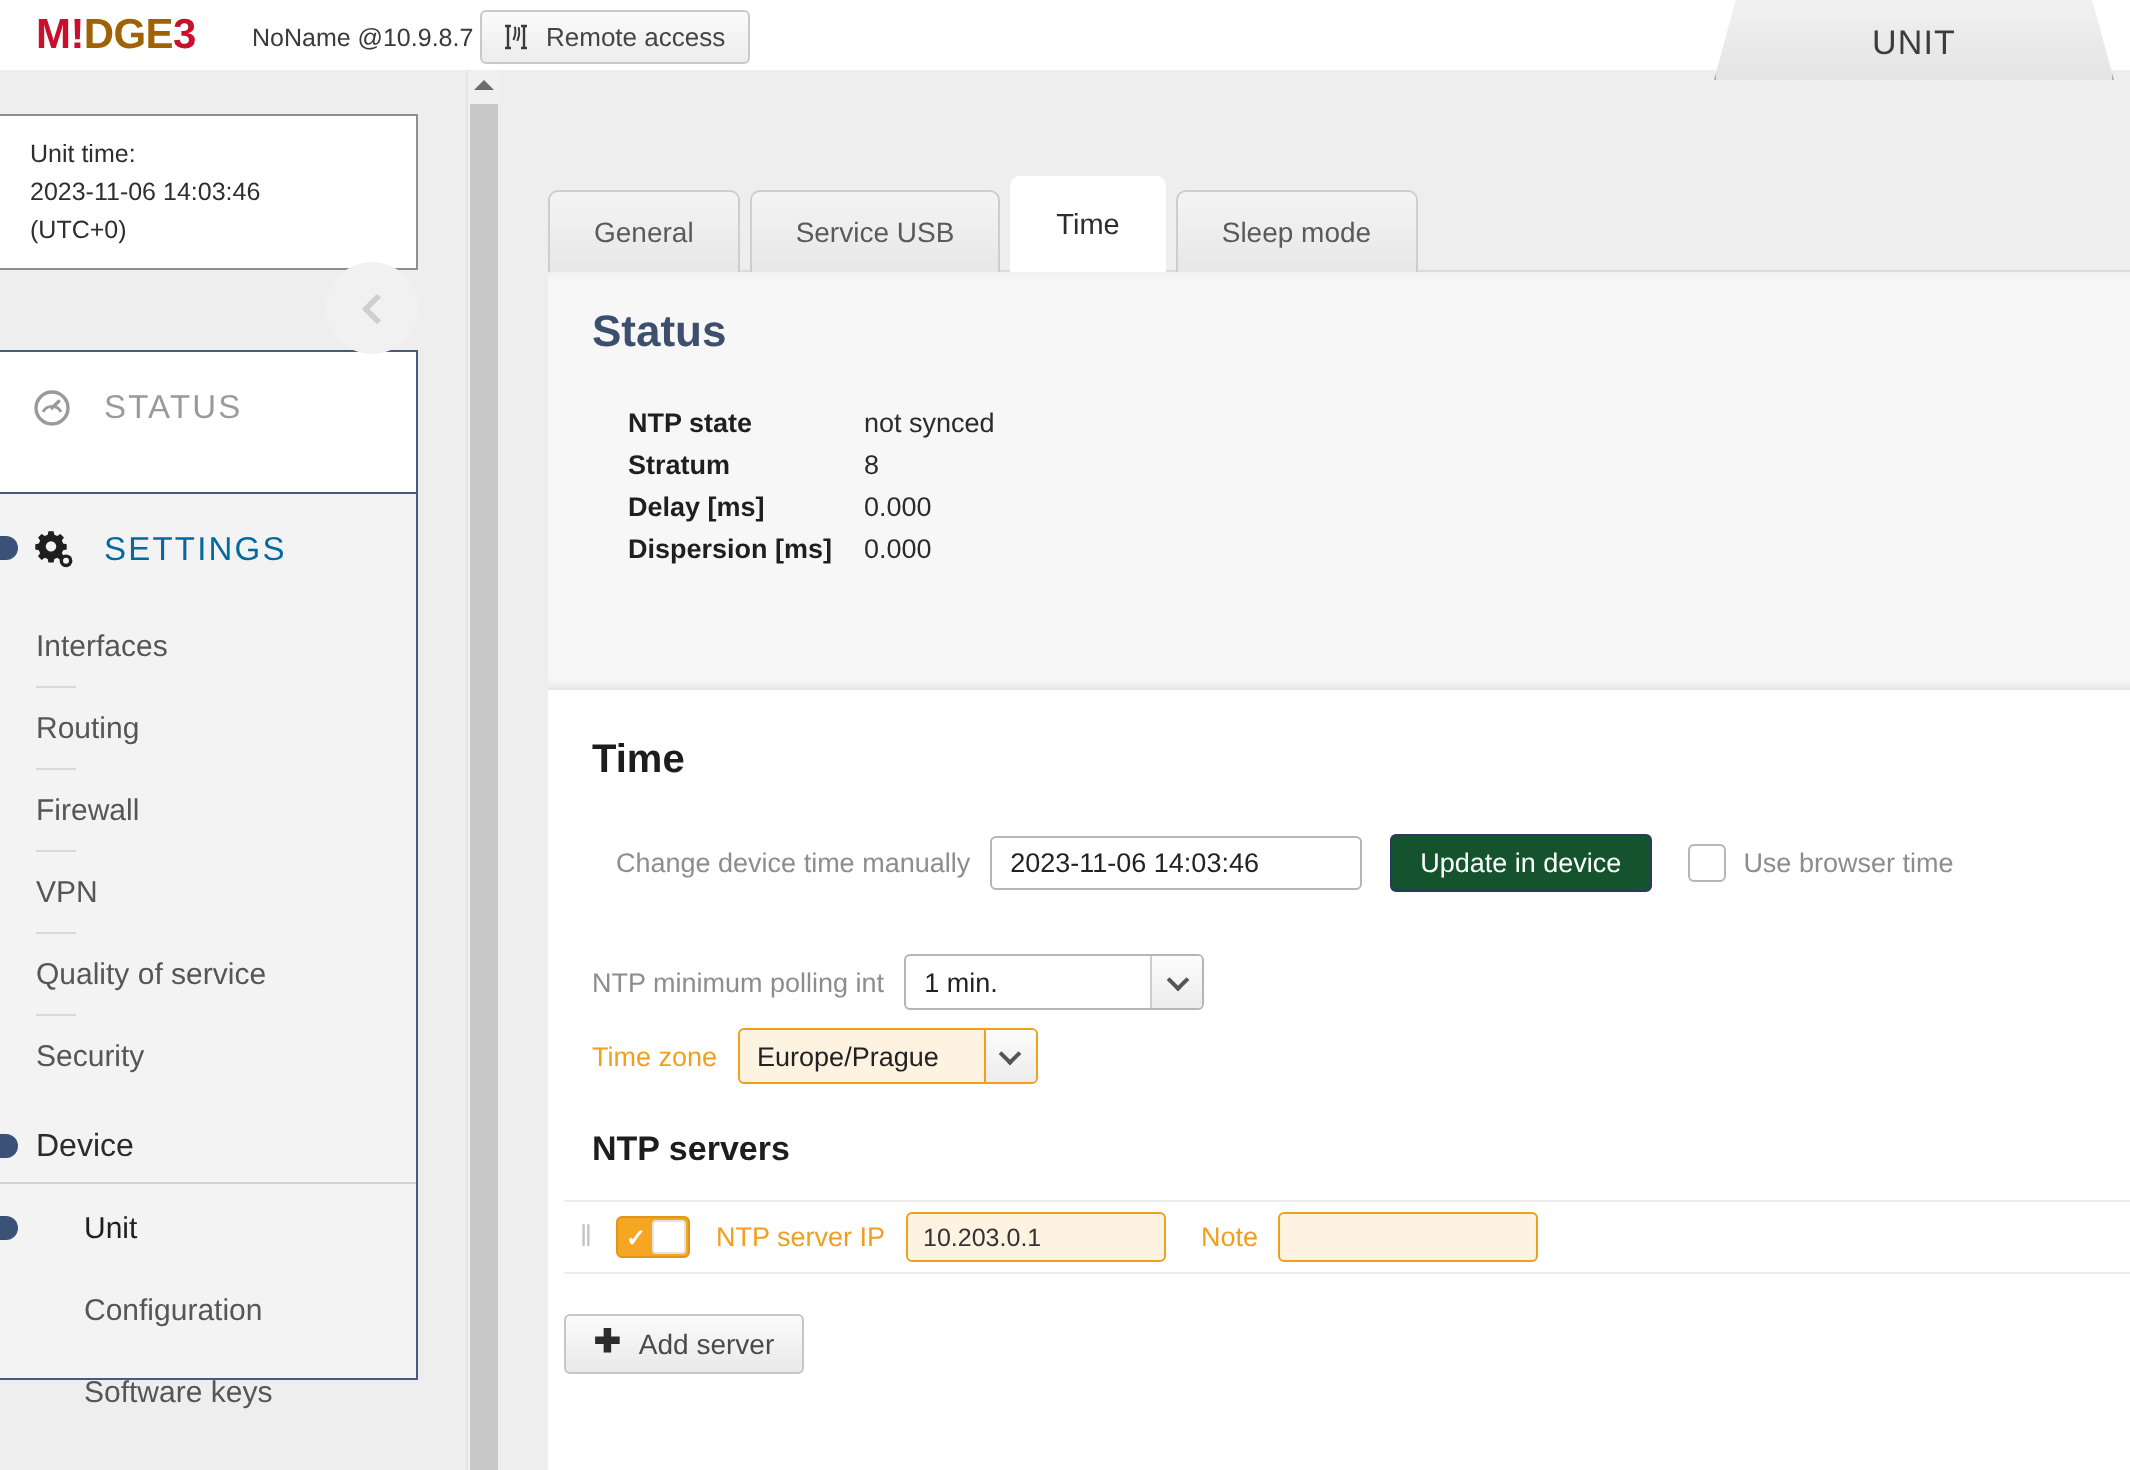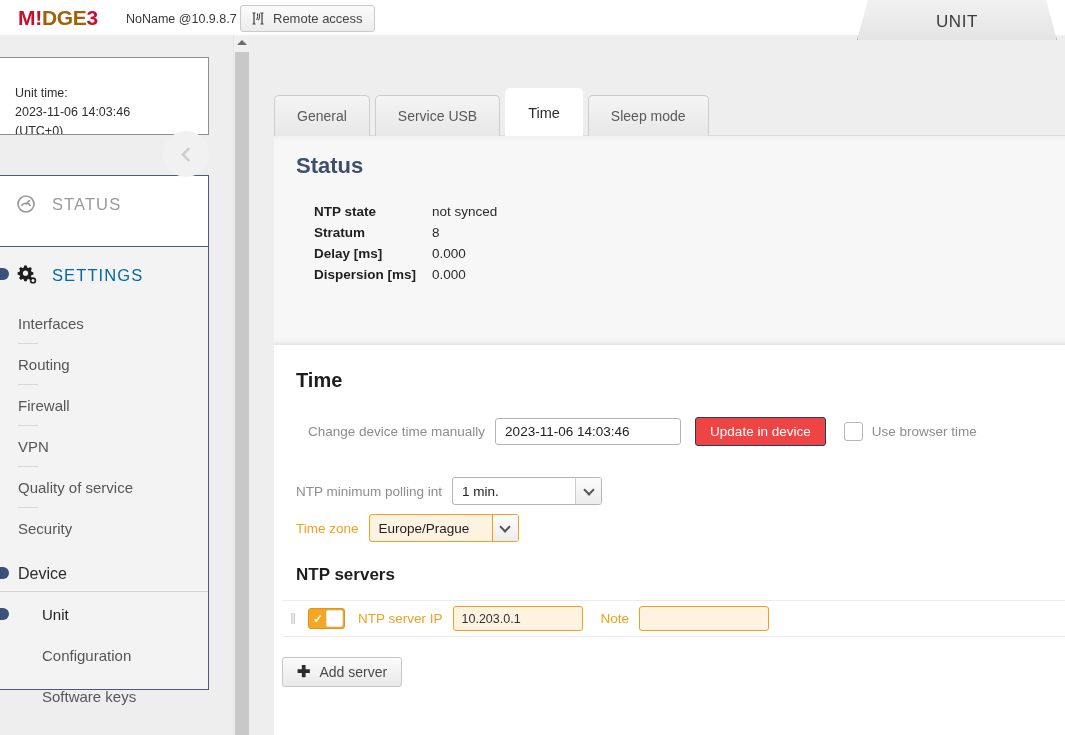--- a/index.html
+++ b/index.html
@@ -81,21 +81,21 @@
   }
   .unit-time-card {
     position: absolute; left: 0; top: 22px;
     width: 209px; height: 78px;
     background: #ffffff;
     border: 1px solid #8f8f8f;
     border-left: none;
     overflow: hidden;
   }
   .unit-time-card .txt {
-    position: absolute; left: 15px; top: 26px;
+    position: absolute; left: 15px; top: 10px;
     font-size: 12.5px; color: #2e2e2e; line-height: 19px;
   }
   .collapse-circle {
     position: absolute; left: 163px; top: 96px;
     width: 46px; height: 46px; border-radius: 50%;
     background: #f1f1f1;
     display: flex; align-items: center; justify-content: center;
     cursor: pointer;
     z-index: 5;
   }
@@ -279,21 +279,21 @@
     border: 1px solid #b5b5b5;
     border-radius: 3px;
     background: #fff;
     font-family: "Liberation Sans", sans-serif;
     font-size: 13.5px; color: #222;
   }
   .btn-primary {
     margin-left: 14px;
     height: 29px;
     padding: 0 14px;
-    background: #ef4444;
+    background: #14532d;
     border: 1px solid #2a3a5d;
     border-radius: 3px;
     color: #ffffff; font-size: 13.5px;
     font-family: "Liberation Sans", sans-serif;
     cursor: pointer; white-space: nowrap;
   }
   .chk-wrap {
     margin-left: 18px;
     display: flex; align-items: center; gap: 9px;
     cursor: pointer;

